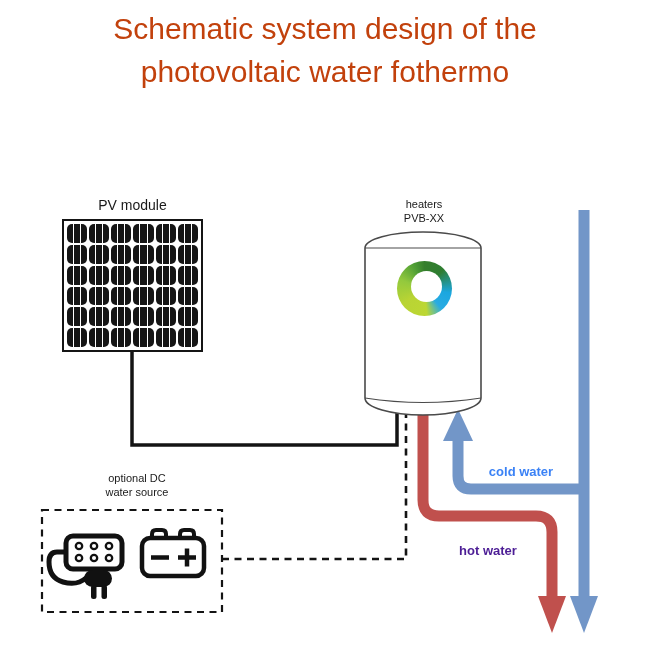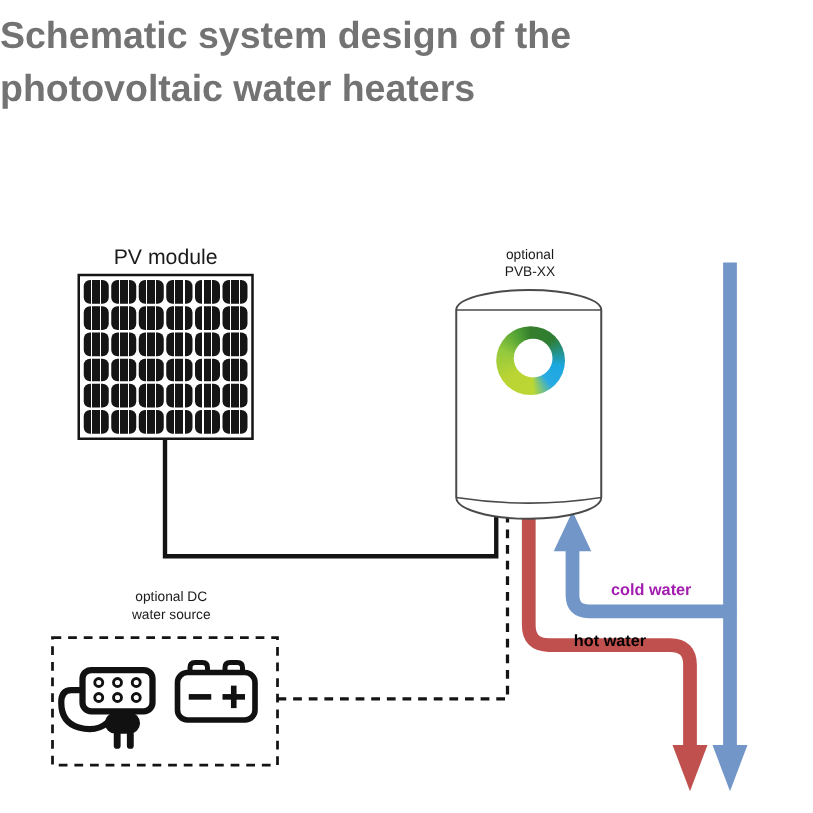--- a/index.html
+++ b/index.html
@@ -1,28 +1,28 @@
 <!DOCTYPE html>
 <html><head>
 <meta charset="utf-8">
 <style>
   html,body{margin:0;padding:0;background:#ffffff;}
   body{font-family:"Liberation Sans", sans-serif;}
   .canvas{position:relative;width:650px;height:650px;background:#ffffff;overflow:hidden;}
   .layer{position:absolute;left:0;top:0;}
-  .title{position:absolute;left:0;top:7px;width:650px;
-         font-size:30px;line-height:43px;color:#737373;font-weight:700;}
+  .title{position:absolute;left:0;top:7px;width:650px;text-align:center;
+         font-size:30px;line-height:43px;color:#c2410c;font-weight:400;}
   .small-label{position:absolute;text-align:center;color:#1a1a1a;
                font-size:11px;line-height:13.5px;}
-  .pv-label{left:62px;top:199px;width:141px;font-size:17px;}
+  .pv-label{left:62px;top:199px;width:141px;font-size:14px;}
   .heater-label{left:369px;top:198px;width:110px;}
   .dc-label{left:72px;top:472px;width:130px;}
   .flow-label{position:absolute;font-size:13px;font-weight:700;text-align:center;width:120px;}
-  .cold-label{left:461px;top:464px;color:#a21caf;}
-  .hot-label{left:428px;top:505px;color:#000000;}
+  .cold-label{left:461px;top:464px;color:#3b82f6;}
+  .hot-label{left:428px;top:543px;color:#4c1d95;}
   .pv-panel{position:absolute;left:62px;top:219px;width:141px;height:133px;
             box-sizing:border-box;border:2.5px solid #151515;background:#ffffff;
             padding:3px;display:grid;gap:2px;}
   .pv-cell{background:linear-gradient(90deg,
              #151515 0 30%, #ffffff 30% 34.5%,
              #151515 34.5% 65.5%, #ffffff 65.5% 70%,
              #151515 70% 100%);
            border-radius:5px;}
   .logo{position:absolute;left:397px;top:261px;width:55px;height:55px;border-radius:50%;
         background:conic-gradient(from 0deg,
@@ -31,21 +31,21 @@
   .logo-hole{position:absolute;left:14px;top:10px;width:31px;height:31px;
              border-radius:50%;background:#ffffff;}
 </style>
 </head>
 <body>
 
 <div class="canvas">
 
   <div class="title">
     <div>Schematic system design of the</div>
-    <div>photovoltaic water heaters</div>
+    <div>photovoltaic water fothermo</div>
   </div>
 
   <svg class="layer" width="650" height="650" viewBox="0 0 650 650">
 
     <path d="M584,210 L584,599" fill="none" stroke-width="11" stroke="#7296C8"></path>
     <path d="M589,489 L471,489 Q458,489 458,476 L458,438" fill="none" stroke-width="11" stroke="#7296C8"></path>
     <polygon points="458,409 443,441 473,441" fill="#7296C8"></polygon>
     <polygon points="584,633 570,596 598,596" fill="#7296C8"></polygon>
 
     <path d="M423,411 L423,500 Q423,516 439,516 L536,516 Q552,516 552,532 L552,598" fill="none" stroke-width="11" stroke="#C0504D"></path>
@@ -120,21 +120,21 @@
       <div class="pv-cell"></div>
       <div class="pv-cell"></div>
       <div class="pv-cell"></div>
       <div class="pv-cell"></div>
       <div class="pv-cell"></div>
       <div class="pv-cell"></div>
       <div class="pv-cell"></div>
     </div>
 
   <div class="small-label heater-label">
-    <div>optional</div>
+    <div>heaters</div>
     <div>PVB-XX</div>
   </div>
   <div class="logo">
     <div class="logo-hole"></div>
   </div>
 
   <div class="small-label dc-label">
     <div>optional DC</div>
     <div>water source</div>
   </div>

